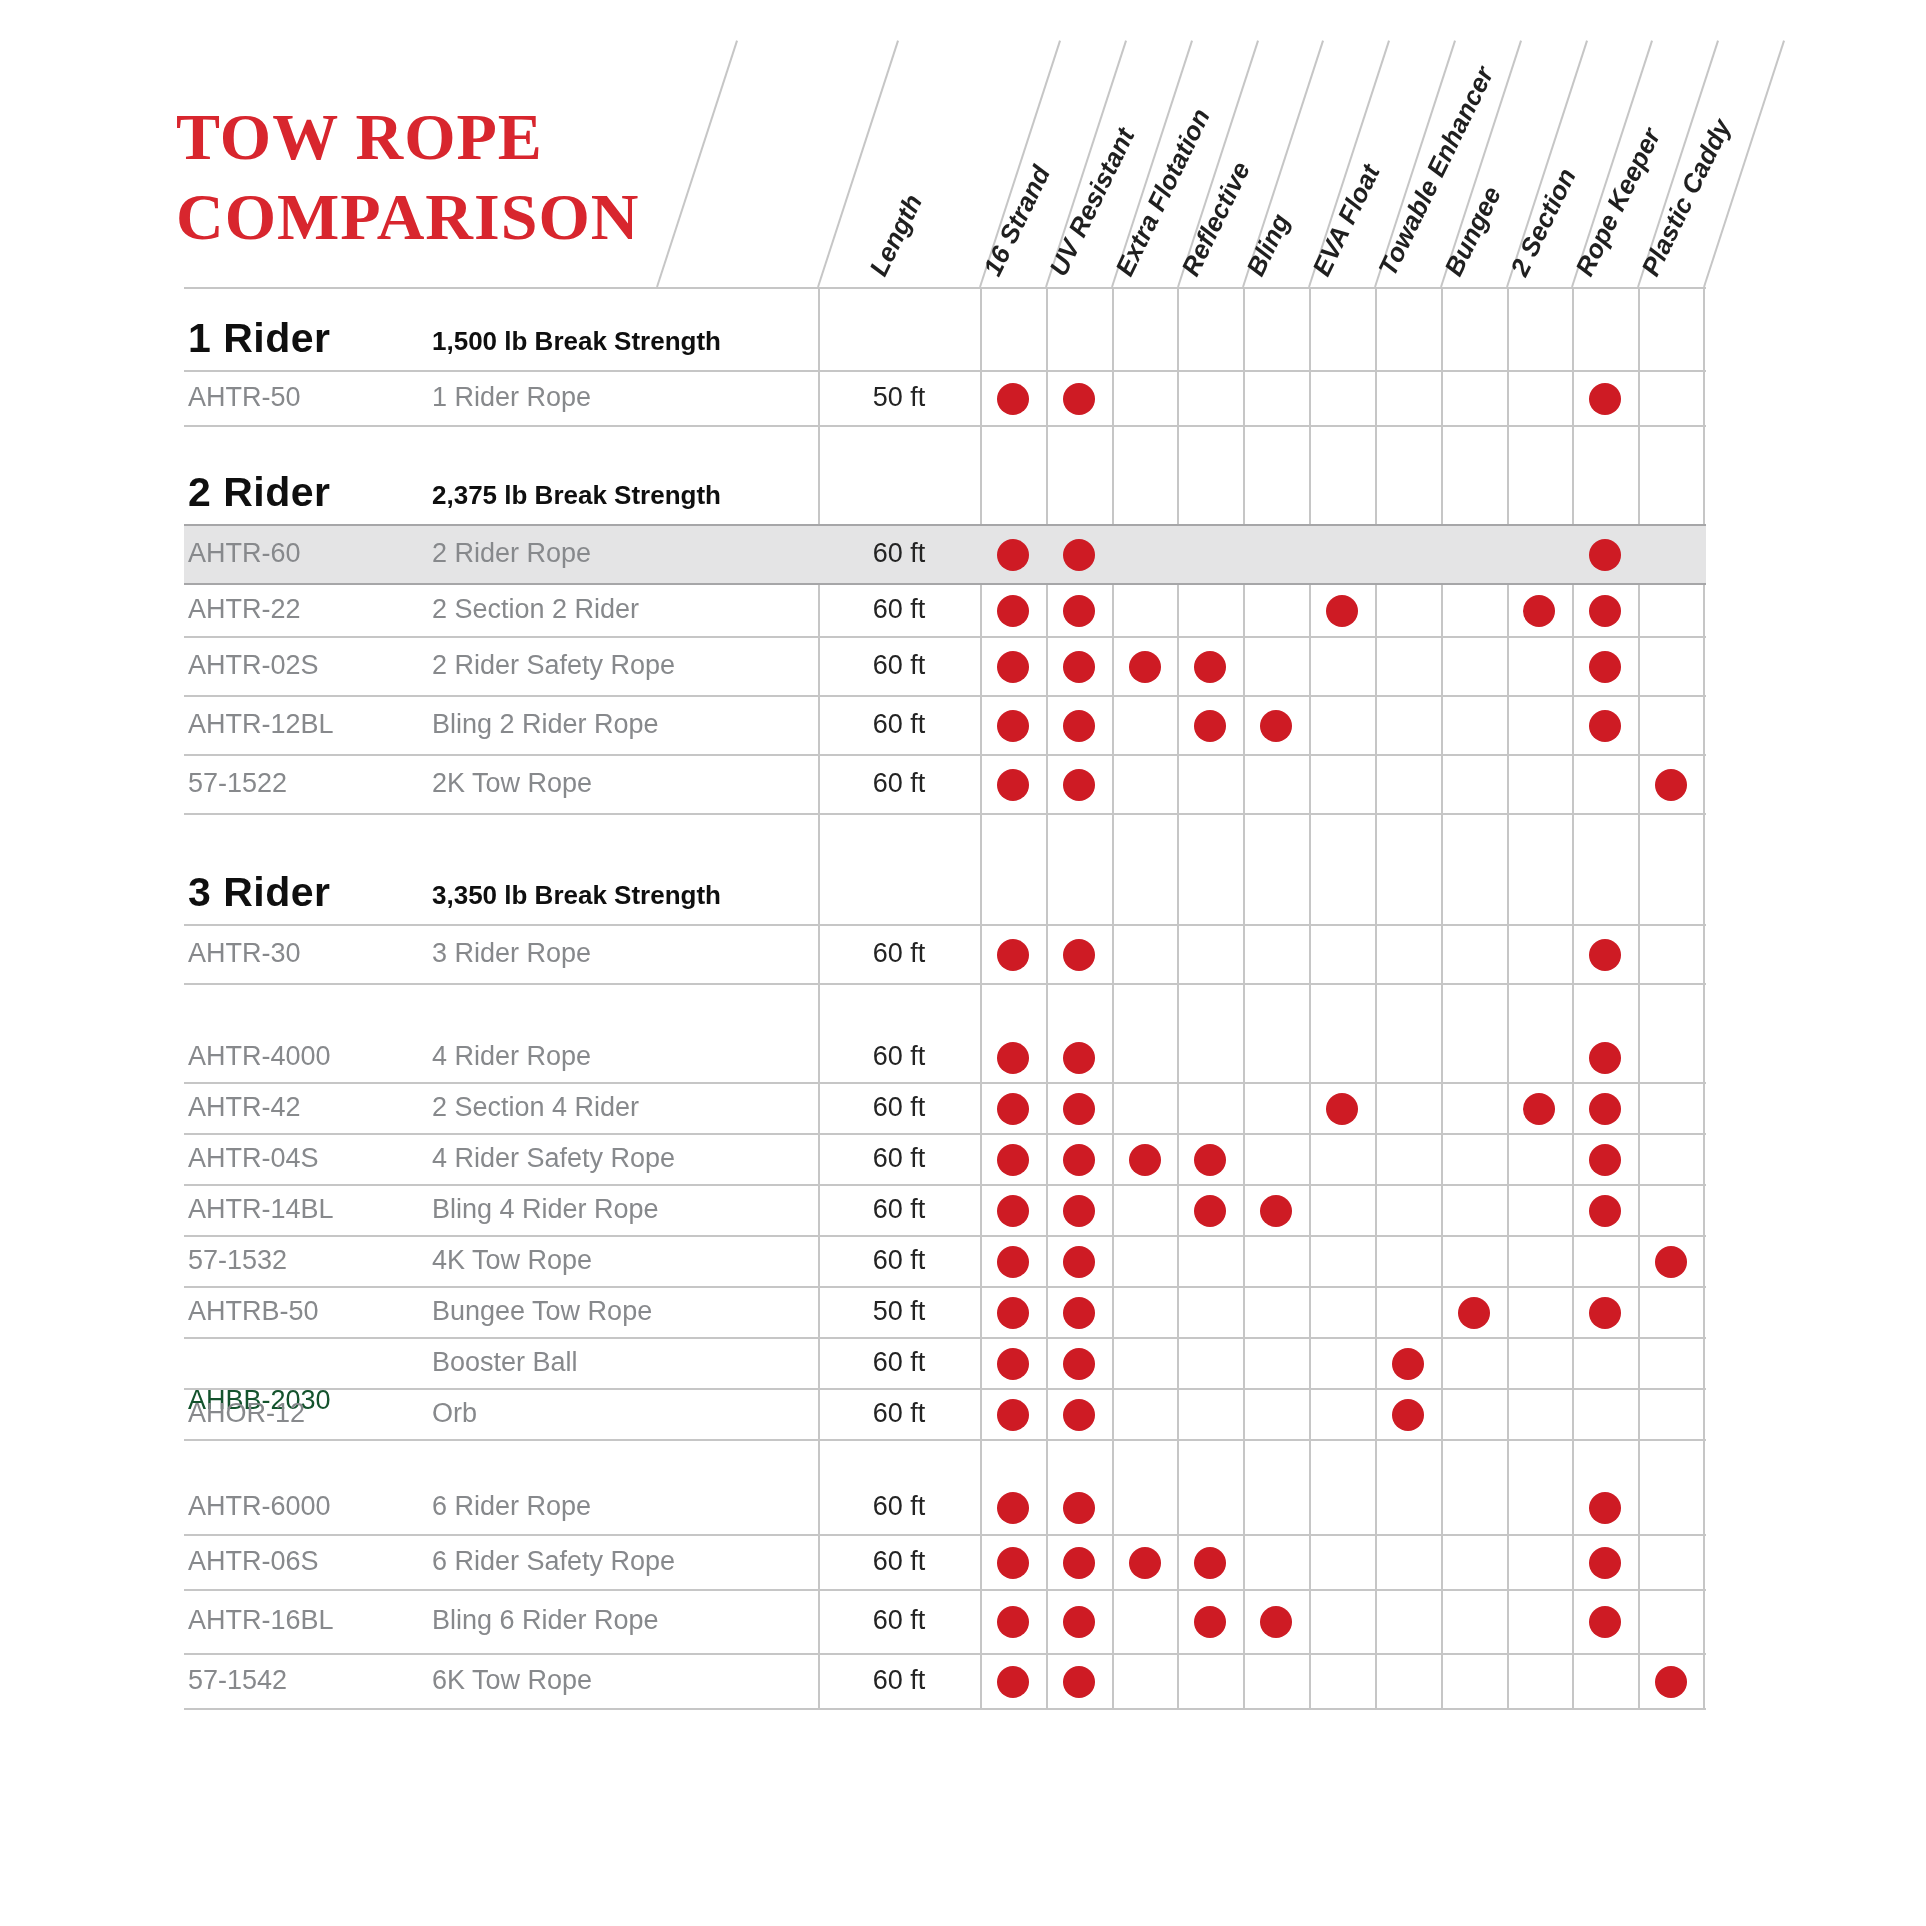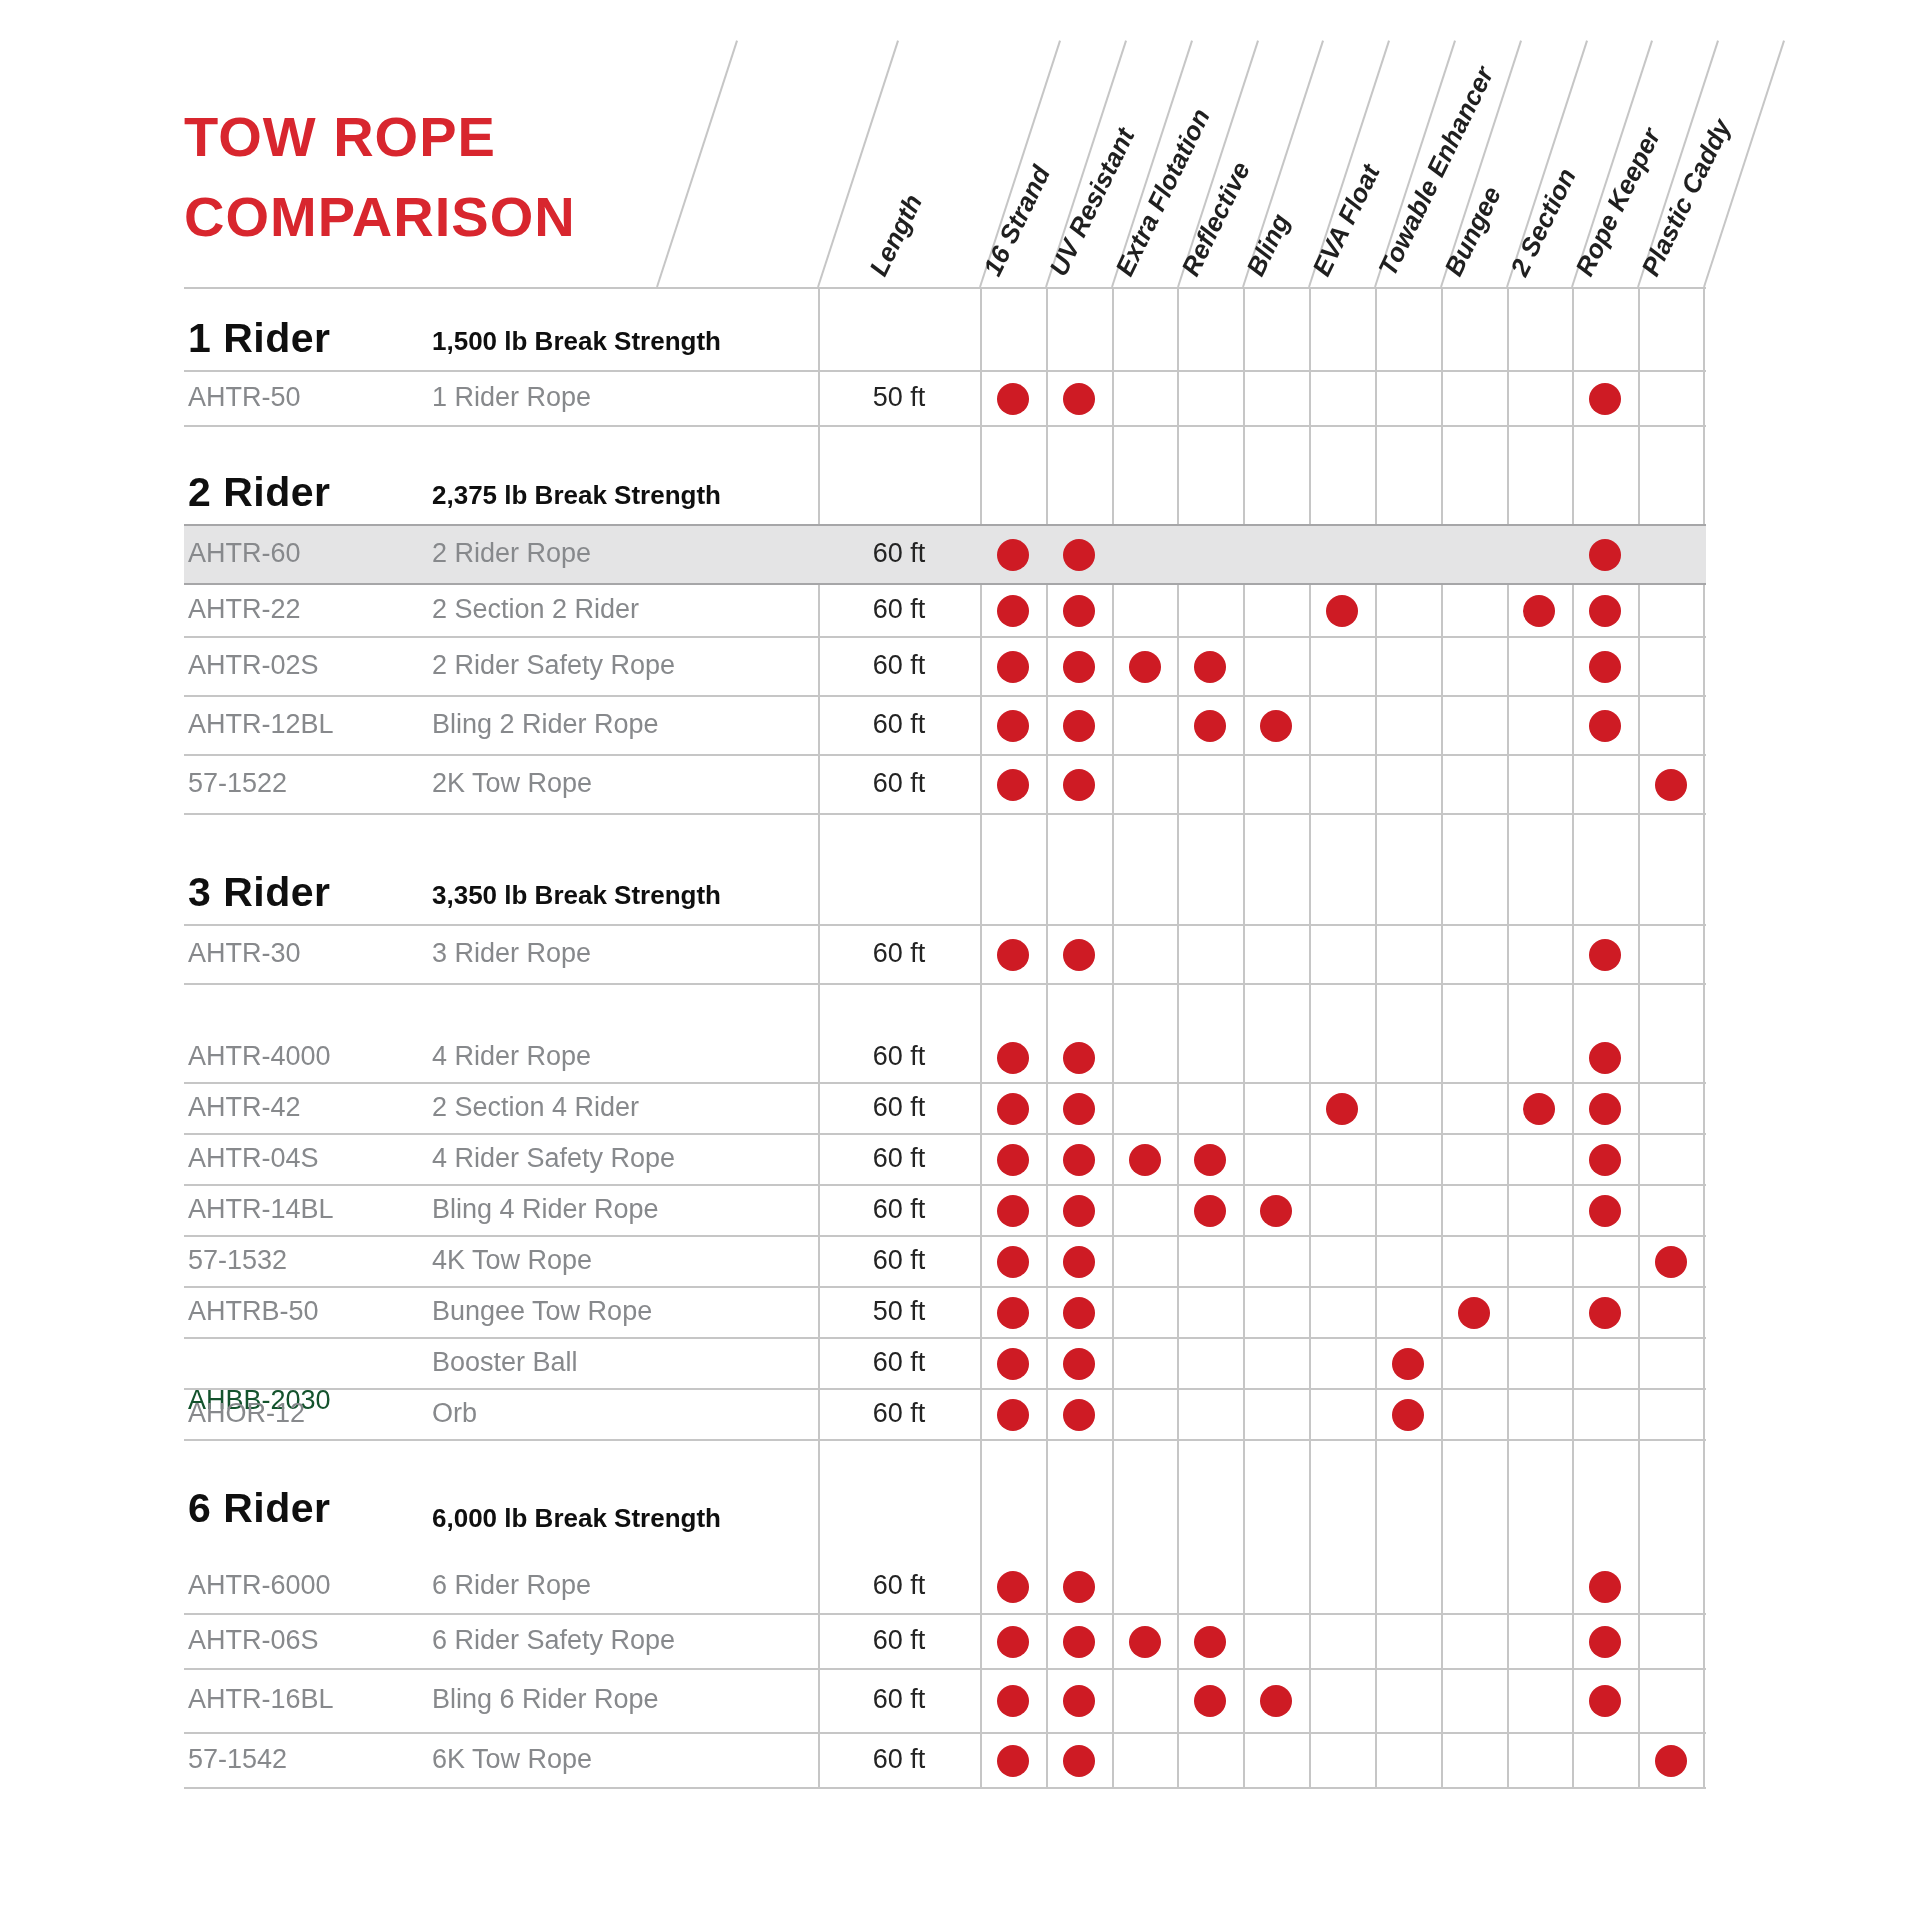--- a/index.html
+++ b/index.html
@@ -1,22 +1,22 @@
 <!DOCTYPE html>
 <html><head>
 <meta charset="utf-8">
 <style>
   html,body{margin:0;padding:0;background:#ffffff;}
   body{width:1927px;height:1927px;position:relative;overflow:hidden;
        font-family:"Liberation Sans",sans-serif;}
   #canvas{position:absolute;inset:0;background:#fff;}
 
   
-  #title{position:absolute;left:184px;top:97px;font-weight:bold;
-         font-size:56px;line-height:80px;letter-spacing:1px;white-space:pre;}
+  #title{position:absolute;left:176px;top:97px;font-weight:bold;
+         font-size:66px;line-height:80px;letter-spacing:1px;white-space:pre;font-family:Liberation Serif, serif;}
 
   
   #headerband{position:absolute;left:0;top:0;width:1927px;height:287px;}
   .diag{position:absolute;width:2px;height:259px;top:28px;
         transform:rotate(18deg);transform-origin:50% 100%;}
   .hdr-label{position:absolute;bottom:6px;transform:rotate(-64deg);
              transform-origin:0 100%;font-size:26px;font-weight:bold;
              font-style:italic;white-space:nowrap;}
 
   
@@ -230,24 +230,20 @@
       </div>
       <div class="row" style="height: 51px; border-bottom: 2px solid rgb(198, 198, 198);">
         <span class="code" style="color: rgb(135, 137, 140);">AHOR-12</span>
         <span class="name" style="color: rgb(135, 137, 140);">Orb</span>
         <span class="len" style="color: rgb(35, 35, 35);">60 ft</span>
         <div class="dot" style="background: rgb(206, 27, 36); left: 829px;"></div>
         <div class="dot" style="background: rgb(206, 27, 36); left: 895px;"></div>
         <div class="dot" style="background: rgb(206, 27, 36); left: 1224px;"></div>
       </div>
       <div class="spacer" style="height: 40px;"></div>
-      <div class="sec-header tall" style="height: 79px;">
-        <span class="sec-title" style="color: rgb(15, 15, 15);">6 Rider</span>
-        <span class="sec-strength" style="color: rgb(15, 15, 15);">6,000 lb Break Strength</span>
-      </div>
       <div class="row" style="height: 55px; border-bottom: 2px solid rgb(198, 198, 198);">
         <span class="code" style="color: rgb(135, 137, 140);">AHTR-6000</span>
         <span class="name" style="color: rgb(135, 137, 140);">6 Rider Rope</span>
         <span class="len" style="color: rgb(35, 35, 35);">60 ft</span>
         <div class="dot" style="background: rgb(206, 27, 36); left: 829px;"></div>
         <div class="dot" style="background: rgb(206, 27, 36); left: 895px;"></div>
         <div class="dot" style="background: rgb(206, 27, 36); left: 1421px;"></div>
       </div>
       <div class="row" style="height: 55px; border-bottom: 2px solid rgb(198, 198, 198);">
         <span class="code" style="color: rgb(135, 137, 140);">AHTR-06S</span>

